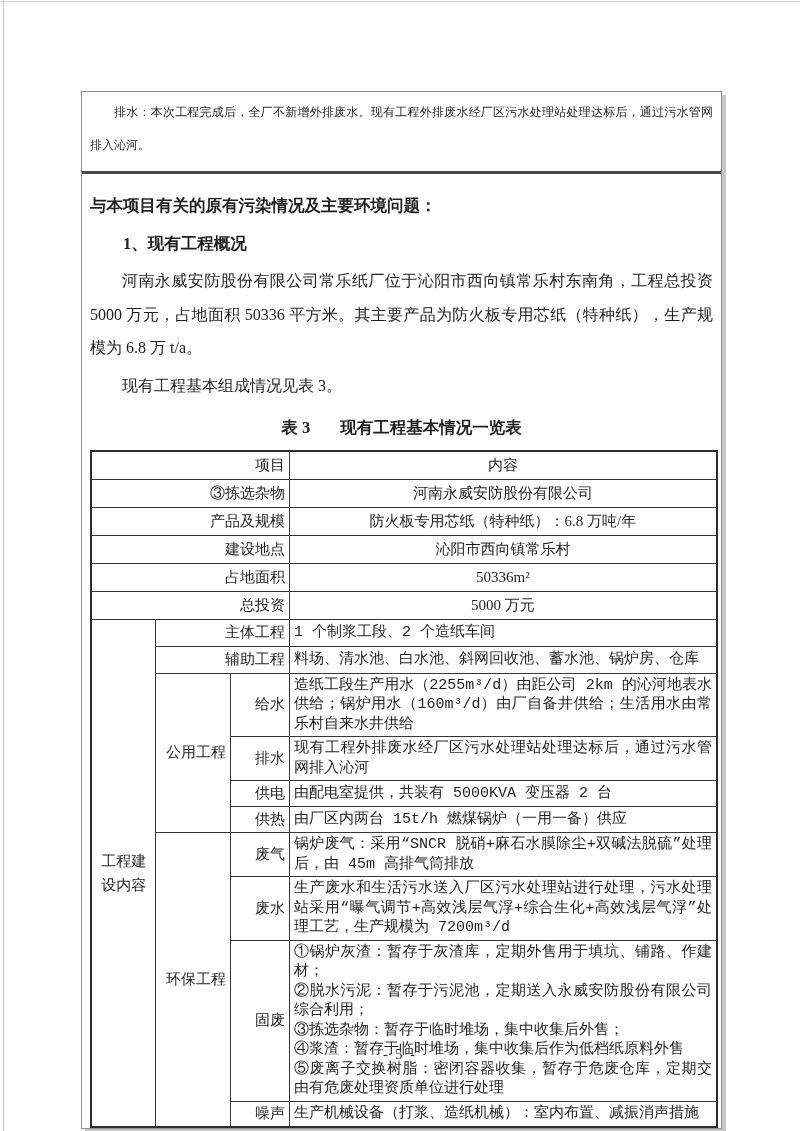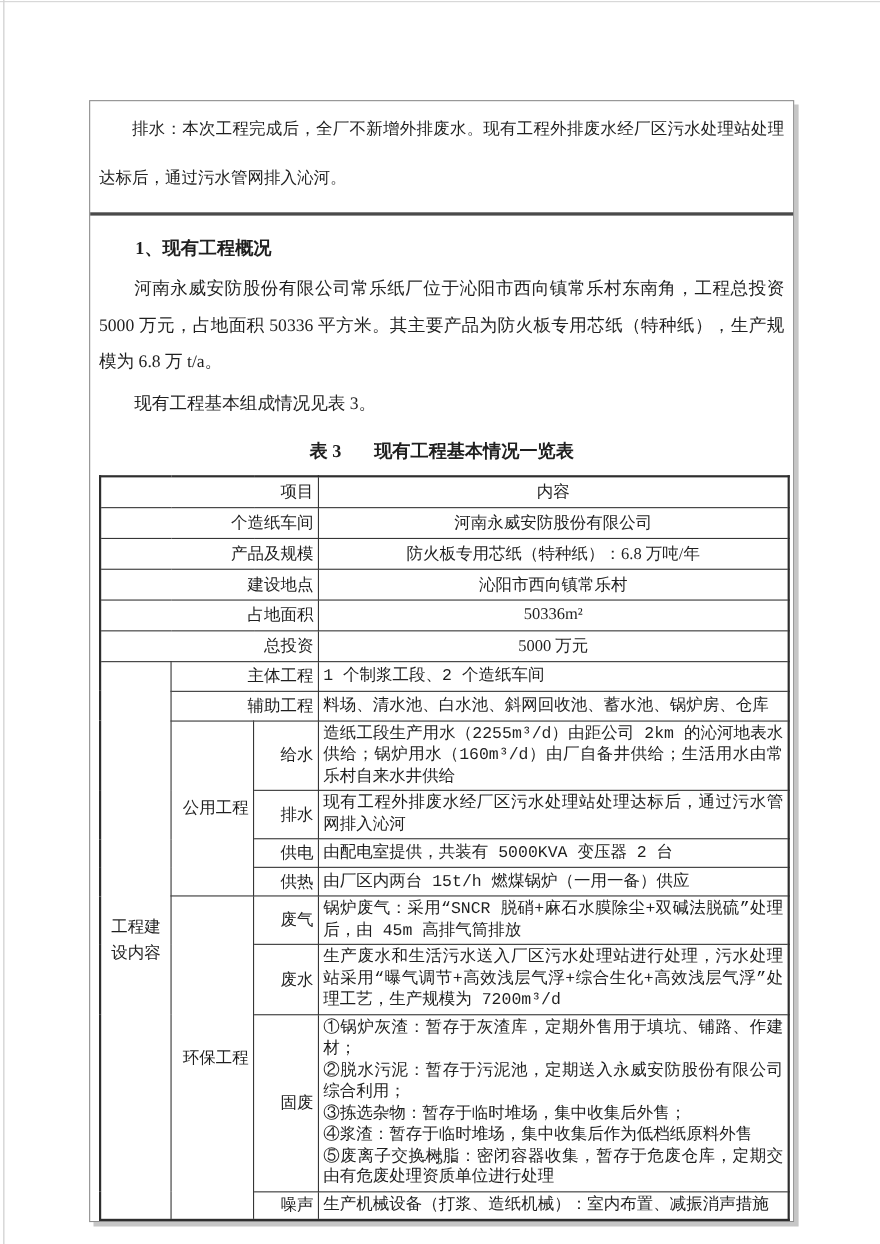--- a/index.html
+++ b/index.html
@@ -25,22 +25,22 @@
   }
 
   
   .sec-top {
     padding: 5px 8px 8px 8px;
     border-bottom: 3px solid #4a4a4a;
   }
   .sec-top p {
     margin: 0;
     text-indent: 2em;
-    font-size: 15px;
-    line-height: 44px;
+    font-size: 12px;
+    line-height: 33px;
     text-align: justify;
     font-family: Liberation Mono, monospace;
   }
 
   .sec-main { padding: 6px 8px 0 8px; }
 
   .heading {
     margin: 10px 0 0 0;
     font-family: "Liberation Sans", "DejaVu Sans", sans-serif;
     font-weight: 700;
@@ -112,20 +112,21 @@
 <div class="page-edge-left"></div>
 <div class="page-edge-top"></div>
 
 <div class="doc-frame">
 
   <div class="sec-top">
     <p>排水：本次工程完成后，全厂不新增外排废水。现有工程外排废水经厂区污水处理站处理达标后，通过污水管网排入沁河。</p>
   </div>
 
   <div class="sec-main">
+    <p class="heading">与本项目有关的原有污染情况及主要环境问题：</p>
     <p class="sub-heading">1、现有工程概况</p>
     <p class="body-para">河南永威安防股份有限公司常乐纸厂位于沁阳市西向镇常乐村东南角，工程总投资 5000 万元，占地面积 50336 平方米。其主要产品为防火板专用芯纸（特种纸），生产规模为 6.8 万 t/a。</p>
     <p class="body-para">现有工程基本组成情况见表 3。</p>
 
     <div class="table-caption">
       <span class="cap-label">表 3</span><span>现有工程基本情况一览表</span>
     </div>
 
     <table class="main-table">
       <colgroup>
@@ -133,21 +134,21 @@
           <col style="width:75px">
           <col style="width:59px">
           <col style="width:429px">
       </colgroup>
       <tbody>
         <tr>
           <td colspan="3" class="lbl h28">项目</td>
           <td class="ctr h28">内容</td>
         </tr>
         <tr>
-          <td colspan="3" class="lbl h28">个造纸车间</td>
+          <td colspan="3" class="lbl h28">③拣选杂物</td>
           <td class="ctr h28">河南永威安防股份有限公司</td>
         </tr>
         <tr>
           <td colspan="3" class="lbl h28">产品及规模</td>
           <td class="ctr h28">防火板专用芯纸（特种纸）：6.8 万吨/年</td>
         </tr>
         <tr>
           <td colspan="3" class="lbl h28">建设地点</td>
           <td class="ctr h28">沁阳市西向镇常乐村</td>
         </tr>

